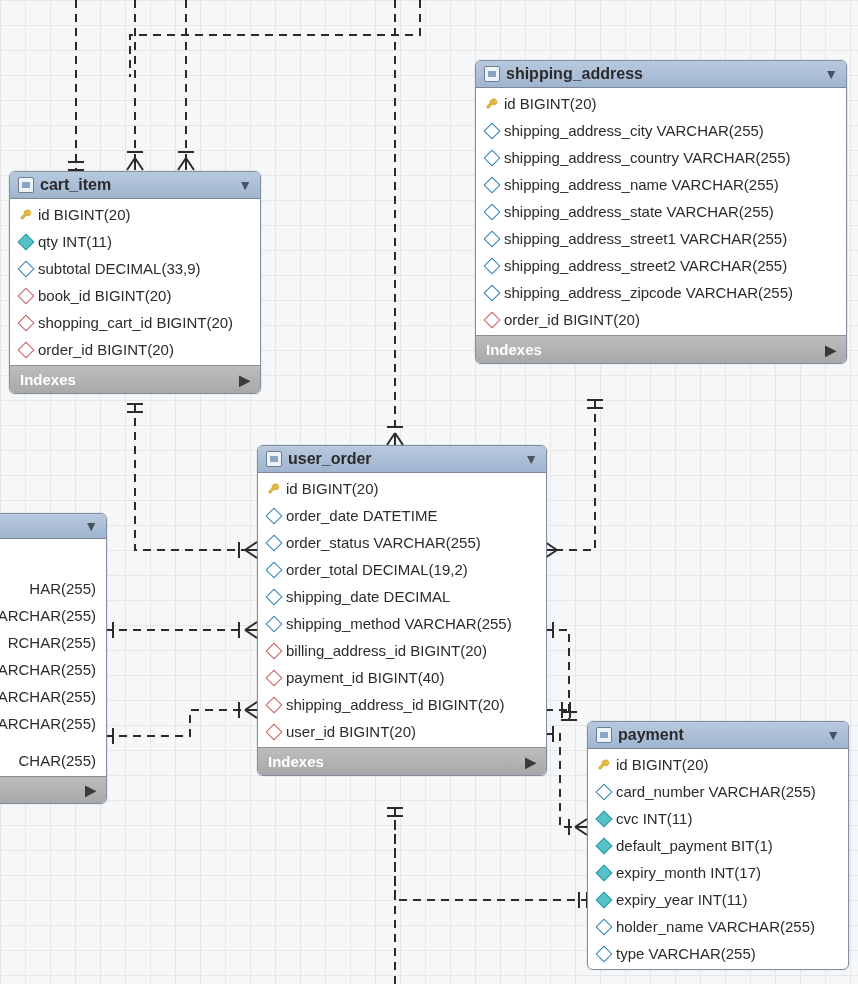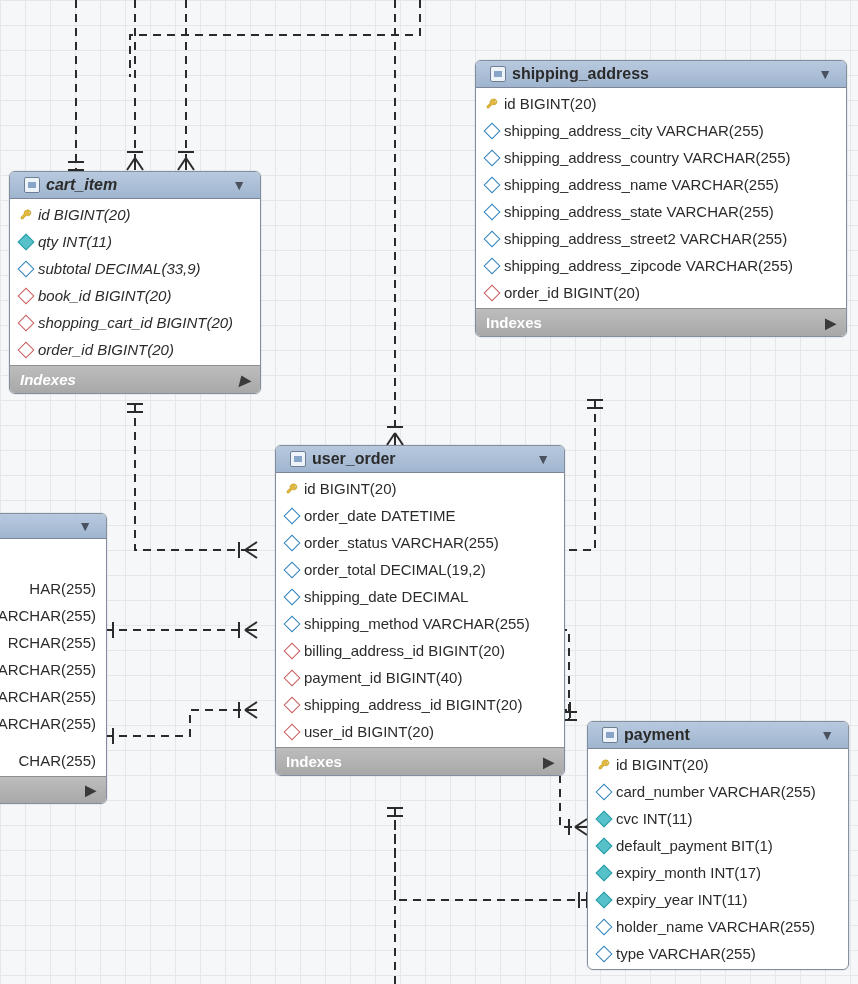--- a/index.html
+++ b/index.html
@@ -30,21 +30,21 @@
     border: 1px solid #838fa0;
     border-radius: 6px;
     box-shadow: 0 0 0 1px rgba(0,0,0,0.05);
     overflow: hidden;
   }
   .thead {
     display: flex;
     align-items: center;
     background: linear-gradient(#b8c9de, #9fb5cf);
     border-bottom: 1px solid #7c8696;
-    padding: 4px 14px;
+    padding: 4px 8px;
     gap: 6px;
   }
   .thead .tbl-icon {
     width: 14px; height: 14px;
     background: #eef3fa;
     border: 1px solid #6d7e93;
     border-radius: 2px;
     display: flex; align-items:center; justify-content:center;
   }
   .thead .tbl-icon::after{
@@ -140,21 +140,21 @@
         <line x1="105" y1="728" x2="105" y2="744" stroke-dasharray="none"></line>
         <line x1="113" y1="728" x2="113" y2="744" stroke-dasharray="none"></line>
         <path d="M245 710 L257 702 M245 710 L257 718 M245 710 L257 710" stroke-dasharray="none"></path>
         <line x1="239" y1="702" x2="239" y2="718" stroke-dasharray="none"></line>
         <path d="M 395 808 L 395 984"></path>
         <line x1="387" y1="808" x2="403" y2="808" stroke-dasharray="none"></line>
         <line x1="387" y1="816" x2="403" y2="816" stroke-dasharray="none"></line>
       </g>
 </svg>
 
-<div class="table" id="tbl-cart_item" style="left: 9px; top: 171px; width: 250px; font-style: italic;">
+<div class="table" id="tbl-cart_item" style="left: 9px; top: 171px; width: 250px;">
   <div class="thead">
     <span class="tbl-icon"></span>
     <span class="title">cart_item</span>
     <span class="arrow">▼</span>
   </div>
   <div class="cols">
         <div class="col-row">
           <span class="keyico">
             <svg viewBox="0 0 24 24">
               <path fill="#e3b93d" stroke="#b89422" stroke-width="1" d="M14 2a6 6 0 0 0-5.65 8L2 16v4h4l2-2v-2h2v-2h2l1-1a6 6 0 1 0 1-11zM17 7a1.5 1.5 0 1 1 0 .01z"></path>
@@ -215,38 +215,42 @@
         <div class="col-row">
           <span class="dia"></span>
           <span style="">shipping_address_name VARCHAR(255)</span>
         </div>
         <div class="col-row">
           <span class="dia"></span>
           <span style="">shipping_address_state VARCHAR(255)</span>
         </div>
         <div class="col-row">
           <span class="dia"></span>
+          <span style="">shipping_address_street1 VARCHAR(255)</span>
+        </div>
+        <div class="col-row">
+          <span class="dia"></span>
           <span style="">shipping_address_street2 VARCHAR(255)</span>
         </div>
         <div class="col-row">
           <span class="dia"></span>
           <span style="">shipping_address_zipcode VARCHAR(255)</span>
         </div>
         <div class="col-row">
           <span class="dia fk"></span>
           <span style="">order_id BIGINT(20)</span>
         </div>
       </div>
   <div class="indexes">
     <span>Indexes</span>
     <span class="tri">▶</span>
   </div>
 </div>
 
-<div class="table" id="tbl-user_order" style="left: 275px; top: 445px; width: 288px;">
+<div class="table" id="tbl-user_order" style="left: 257px; top: 445px; width: 288px;">
   <div class="thead">
     <span class="tbl-icon"></span>
     <span class="title">user_order</span>
     <span class="arrow">▼</span>
   </div>
   <div class="cols">
         <div class="col-row">
           <span class="keyico">
             <svg viewBox="0 0 24 24">
               <path fill="#e3b93d" stroke="#b89422" stroke-width="1" d="M14 2a6 6 0 0 0-5.65 8L2 16v4h4l2-2v-2h2v-2h2l1-1a6 6 0 1 0 1-11zM17 7a1.5 1.5 0 1 1 0 .01z"></path>

